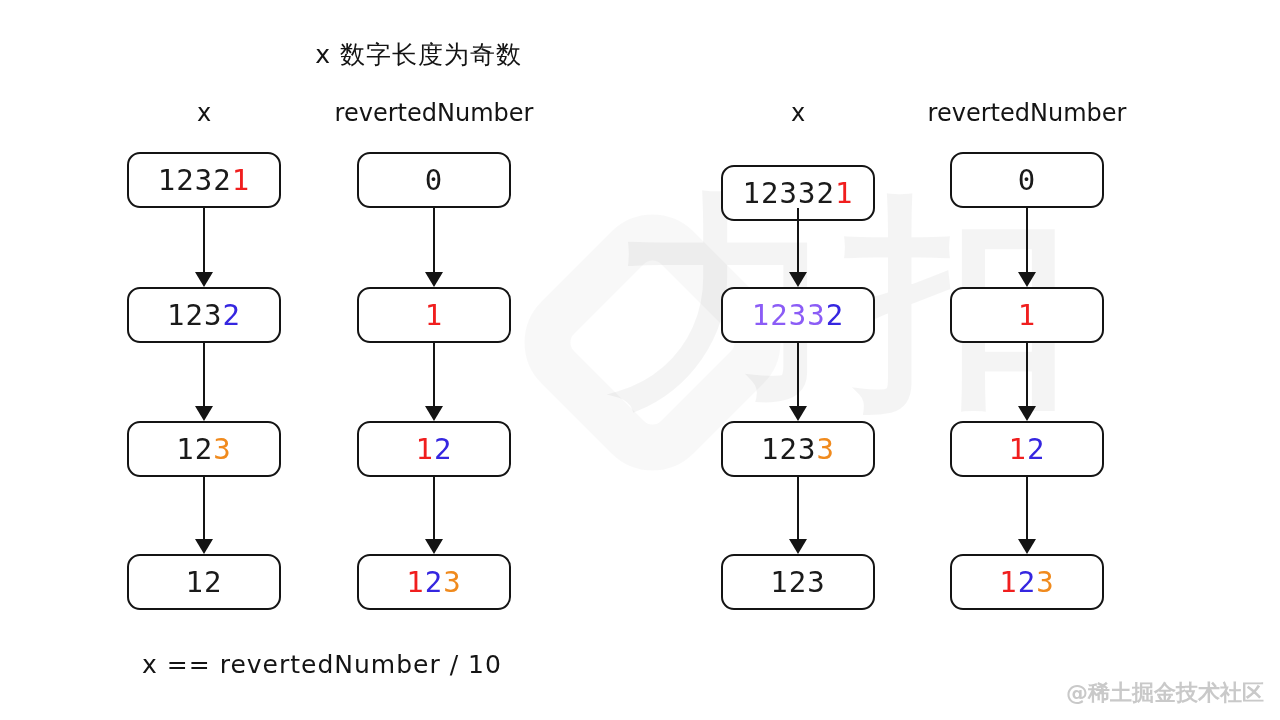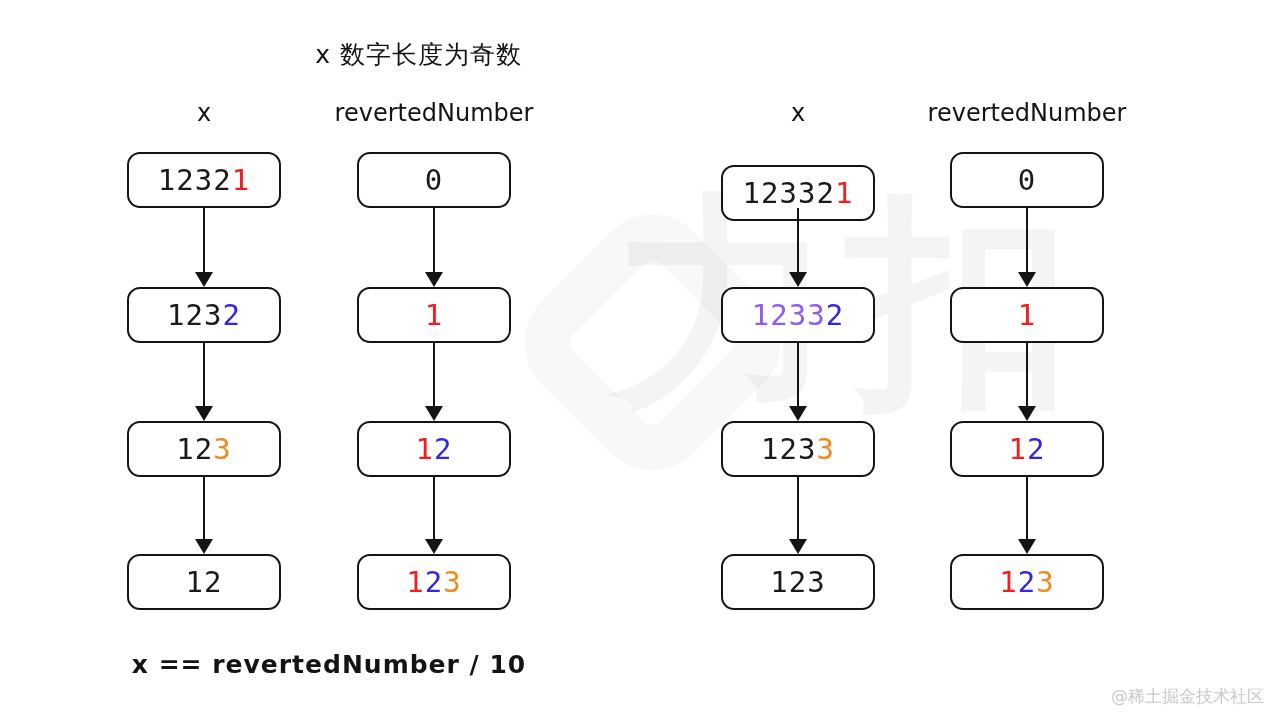--- a/index.html
+++ b/index.html
@@ -58,21 +58,21 @@
     border-top:15px solid #141414;
   }
 
   .formula {
     font-size:25px; text-align:center; width:460px; letter-spacing:1px;
     white-space:nowrap;
   }
 
   .credit {
     position:absolute; right:16px; bottom:12px;
-    font-size:17px; color:#c9c9c9; z-index:2;
+    font-size:22px; color:#c9c9c9; z-index:2;font-weight:bold;
   }
 </style>
 </head>
 <body>
 
 <div id="canvas">
   <div class="wm-shape"></div>
   <div class="wm-hanzi">力扣</div>
   <div id="panels">
       <div class="abs panel-title" style="left: 102px; top: 38px;">x 数字长度为奇数</div>
@@ -125,21 +125,21 @@
       </div>
       <div class="abs arrow" style="left: 424px; top: 477px; height: 77px;">
         <div class="shaft"></div>
         <div class="head"></div>
       </div>
       <div class="abs vbox" style="left: 357px; top: 554px;">
         <span style="color: rgb(240, 30, 30);">1</span>
         <span style="color: rgb(53, 38, 224);">2</span>
         <span style="color: rgb(240, 138, 29);">3</span>
       </div>
-      <div class="abs formula" style="left: 99px; top: 650px; font-weight: bold;">x == revertedNumber / 10</div>
+      <div class="abs formula" style="left: 92px; top: 650px;">x == revertedNumber / 10</div>
       <div class="abs col-header" style="left: 688px; top: 99px; width: 220px;">x</div>
       <div class="abs vbox" style="left: 721px; top: 152px; margin-top: 13px;">
         <span style="color: rgb(26, 26, 26);">12332</span>
         <span style="color: rgb(240, 30, 30);">1</span>
       </div>
       <div class="abs arrow" style="left: 788px; top: 208px; height: 79px;">
         <div class="shaft"></div>
         <div class="head"></div>
       </div>
       <div class="abs vbox" style="left: 721px; top: 287px;">

